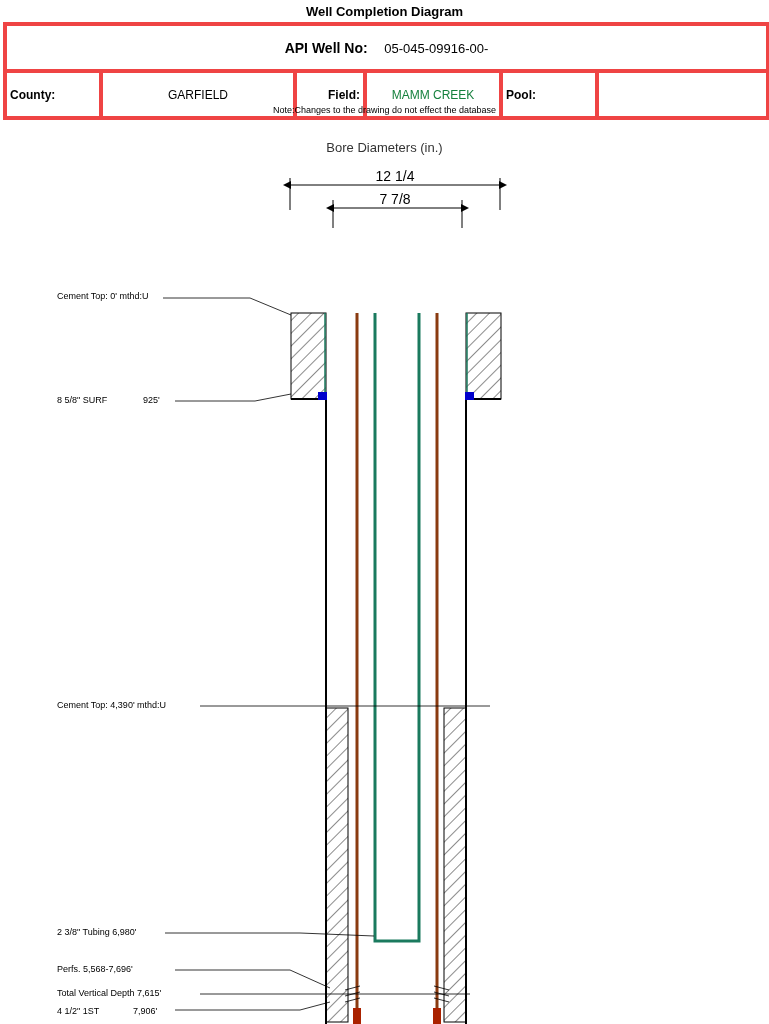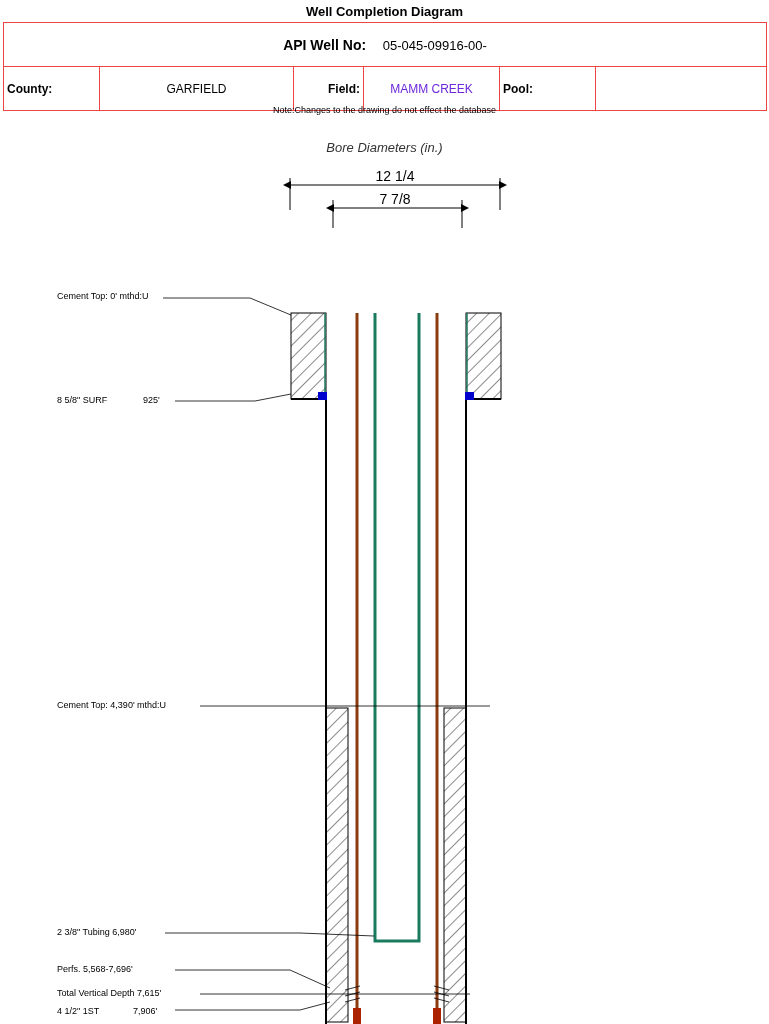--- a/index.html
+++ b/index.html
@@ -35,21 +35,21 @@
   
   .hdr {
     position: absolute;
     top: 22px;
     left: 3px;
     width: 763px;
     border-collapse: collapse;
     table-layout: fixed;
   }
   .hdr td {
-    border: 1px solid #ef4444;
+    border: 4px solid #ef4444;
     height: 19px;
     padding: 12px 3px;
     font-size: 12px;
     vertical-align: middle;
     white-space: nowrap;
     overflow: hidden;
   }
   .lbl-b {
     font-weight: bold;
     font-size: 14px;
@@ -72,21 +72,20 @@
 
   
   .bore-title {
     position: absolute;
     top: 140px;
     left: 0;
     width: 769px;
     text-align: center;
     font-size: 13px;
     color: #333333;
-    font-style: italic;
   }
   .dim-label {
     position: absolute;
     font-size: 14px;
     text-align: center;
   }
 
   
   svg.draw {
     position: absolute;
@@ -129,21 +128,21 @@
       <td colspan="11" class="lbl-c">
         <span class="lbl-b">API Well No:</span>
         &nbsp;&nbsp;&nbsp;
         <span style="font-size:13px">05-045-09916-00-</span>
       </td>
     </tr>
     <tr>
       <td class="lbl-b">County:</td>
       <td colspan="2" class="val lbl-c">GARFIELD</td>
       <td class="lbl-b" style="text-align:right">Field:</td>
-      <td colspan="2" class="val lbl-c" style="color:#6d28d9">MAMM CREEK</td>
+      <td colspan="2" class="val lbl-c" style="color:#15803d">MAMM CREEK</td>
       <td colspan="2" class="lbl-b">Pool:</td>
       <td colspan="3" class="val"></td>
     </tr>
   </tbody>
     </table>
 
   <div class="note">Note:Changes to the drawing do not effect the database</div>
 
   <div class="bore-title">Bore Diameters (in.)</div>
   <div class="dim-label" style="top:168px; left:360px; width:70px;">12 1/4</div>

